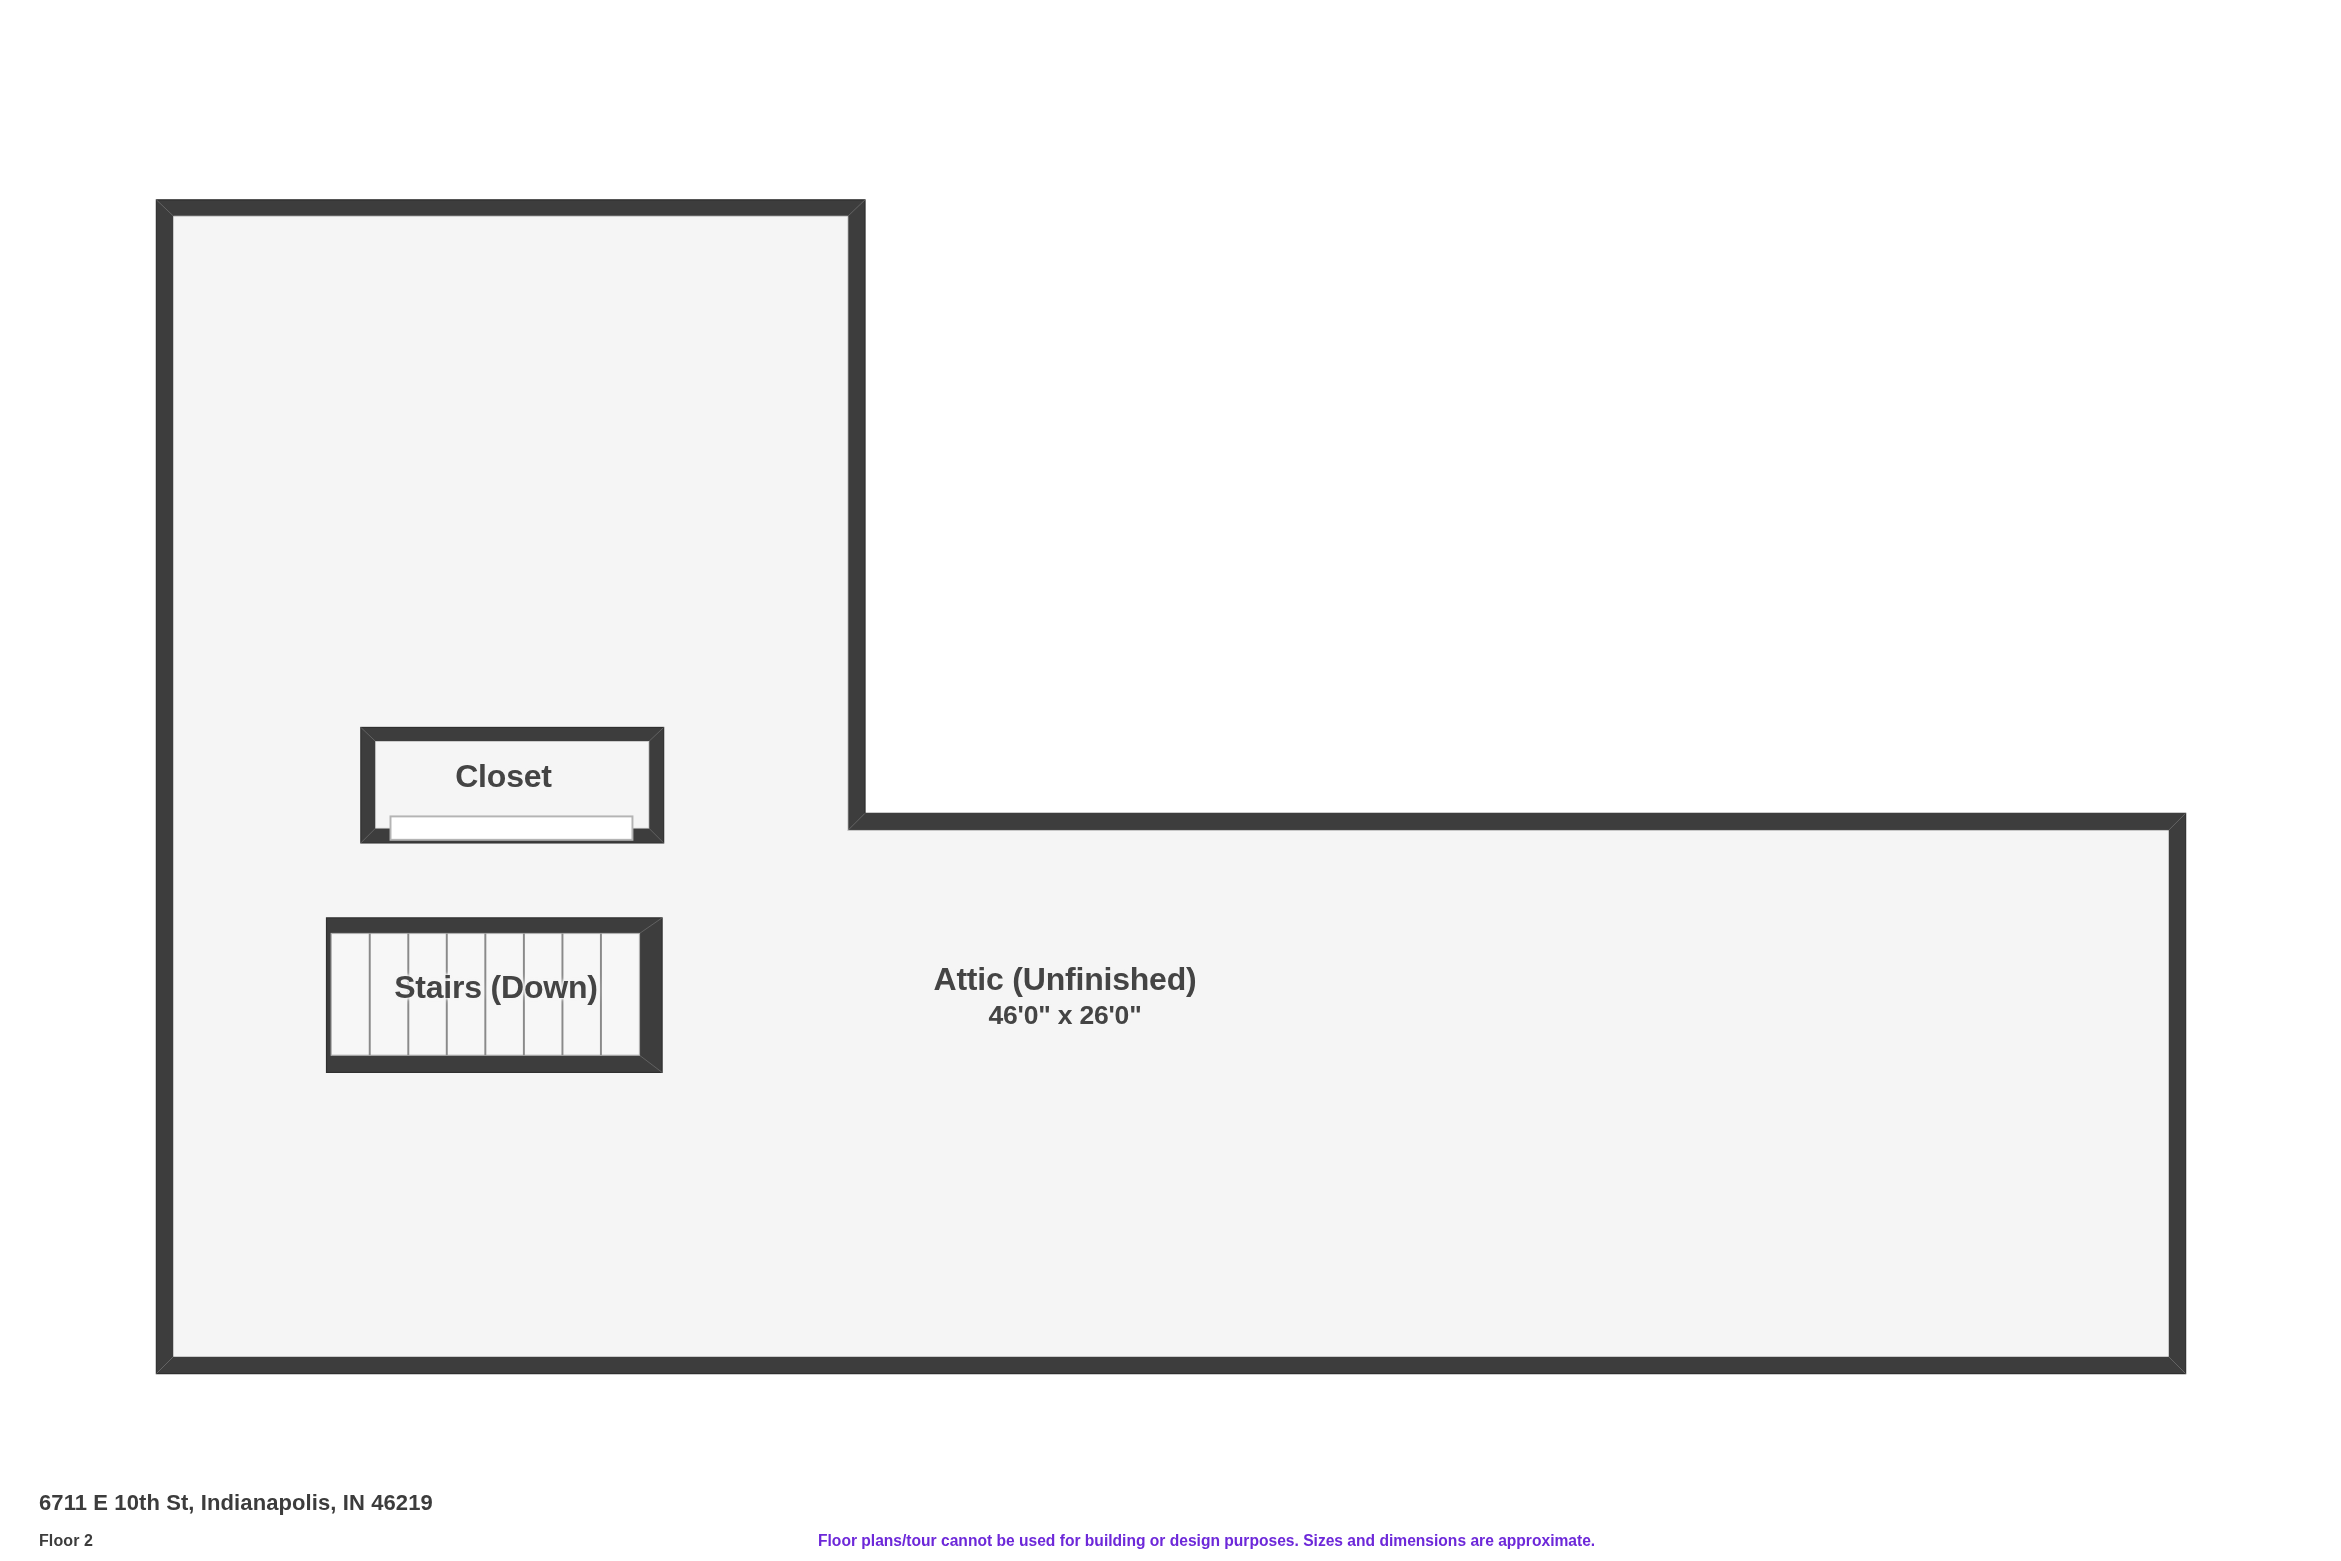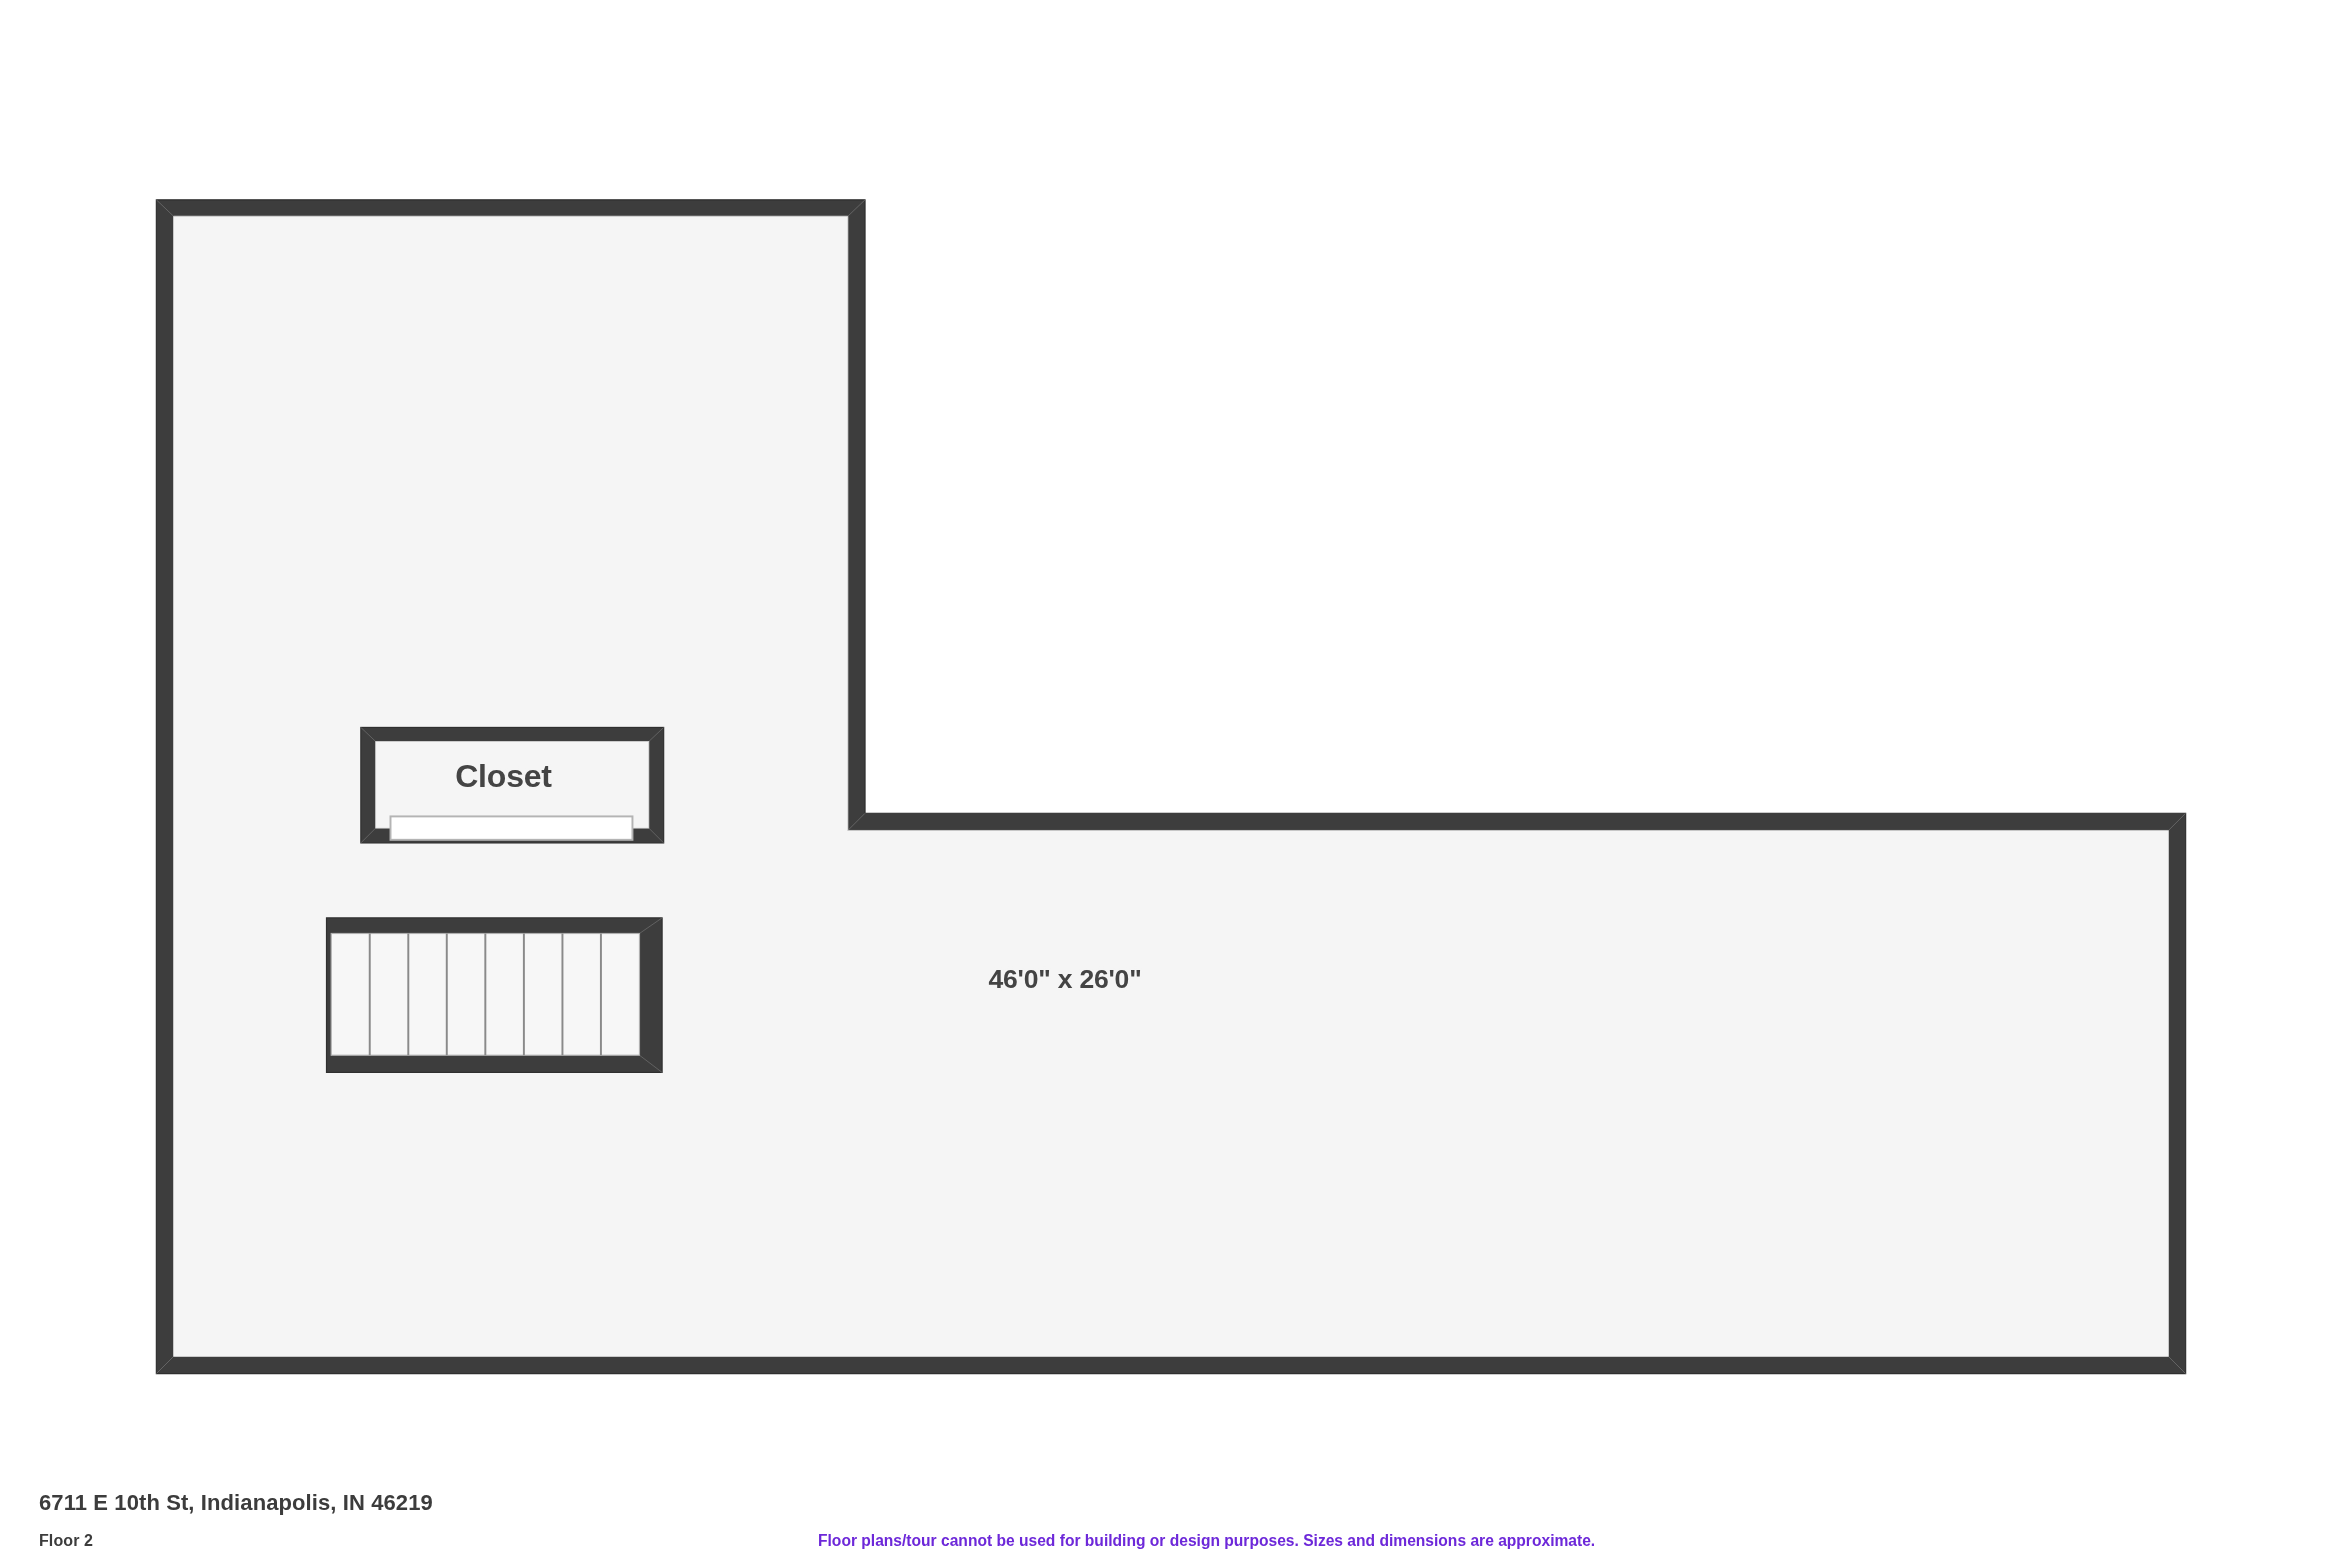--- a/index.html
+++ b/index.html
@@ -162,27 +162,31 @@
 
       <g stroke="#9a9a9a" stroke-width="1" opacity="0.5" fill="none">
         <line x1="848" y1="1176" x2="819" y2="1196"></line>
         <line x1="848" y1="1374" x2="819" y2="1352"></line>
       </g>
     </g>
 
   </svg>
 
   <div id="label-attic" class="room-label">
+    <div class="room-name">Attic (Unfinished)</div>
     <div class="room-dims">46'0" x 26'0"</div>
   </div>
 
   <div id="label-closet" class="room-label">
     <div class="room-name">Closet</div>
   </div>
 
+  <div id="label-stairs" class="room-label">
+    <div class="room-name">Stairs (Down)</div>
+  </div>
 
   <div id="footer-address">6711 E 10th St, Indianapolis, IN 46219</div>
 
   <div id="footer-floor">Floor 2</div>
 
   <div id="footer-disclaimer">Floor plans/tour cannot be used for building or design purposes. Sizes and dimensions are approximate.</div>
 
 </div>
 
 

